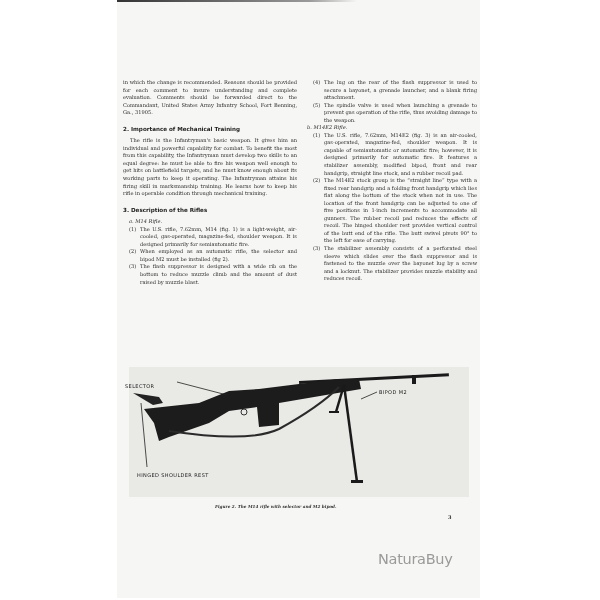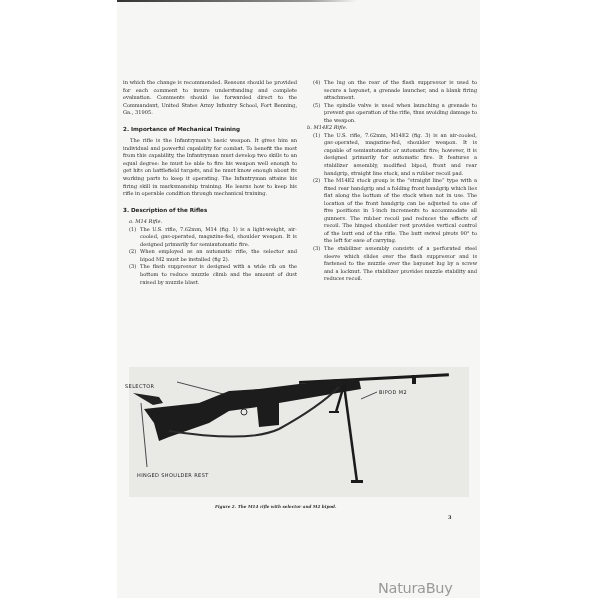--- a/index.html
+++ b/index.html
@@ -14,21 +14,21 @@
   .h { font-family:"DejaVu Sans", sans-serif; font-weight:bold; font-size:5.6px; margin:9px 0 4px 0 !important; color:#222; }
   .sub { font-style:italic; margin-left:0; }
   .item { display:flex; margin-left:6px; }
   .item .num { width:11px; flex:none; }
   .item .txt { flex:1; }
   .figure { position:absolute; left:12px; top:367px; width:340px; height:130px; background:#e9e9e6; }
   .figure svg { position:absolute; left:0; top:0; }
   .label { position:absolute; font-family:"DejaVu Sans", sans-serif; font-size:5px; letter-spacing:0.4px; color:#222; }
   .caption { position:absolute; left:98px; top:504px; font-size:4.2px; font-style:italic; font-weight:bold; color:#333; }
   .pagenum { position:absolute; left:331px; top:514px; font-size:5px; font-weight:bold; color:#333; }
-  .watermark { position:absolute; left:378px; top:580px; font-family:"DejaVu Sans", sans-serif; font-size:14.5px; color:#9a9a9a; letter-spacing:-0.3px; }
+  .watermark { position:absolute; left:378px; top:551px; font-family:"DejaVu Sans", sans-serif; font-size:14.5px; color:#9a9a9a; letter-spacing:-0.3px; }
 </style>
 </head>
 <body>
 
 <div class="page">
   <div class="topbar"></div>
 
   <div class="col left">
     <p>in which the change is recommended. Reasons should be provided for each comment to insure understanding and complete evaluation. Comments should be forwarded direct to the Commandant, United States Army Infantry School, Fort Benning, Ga., 31905.</p>
     <p class="h">2. Importance of Mechanical Training</p>

